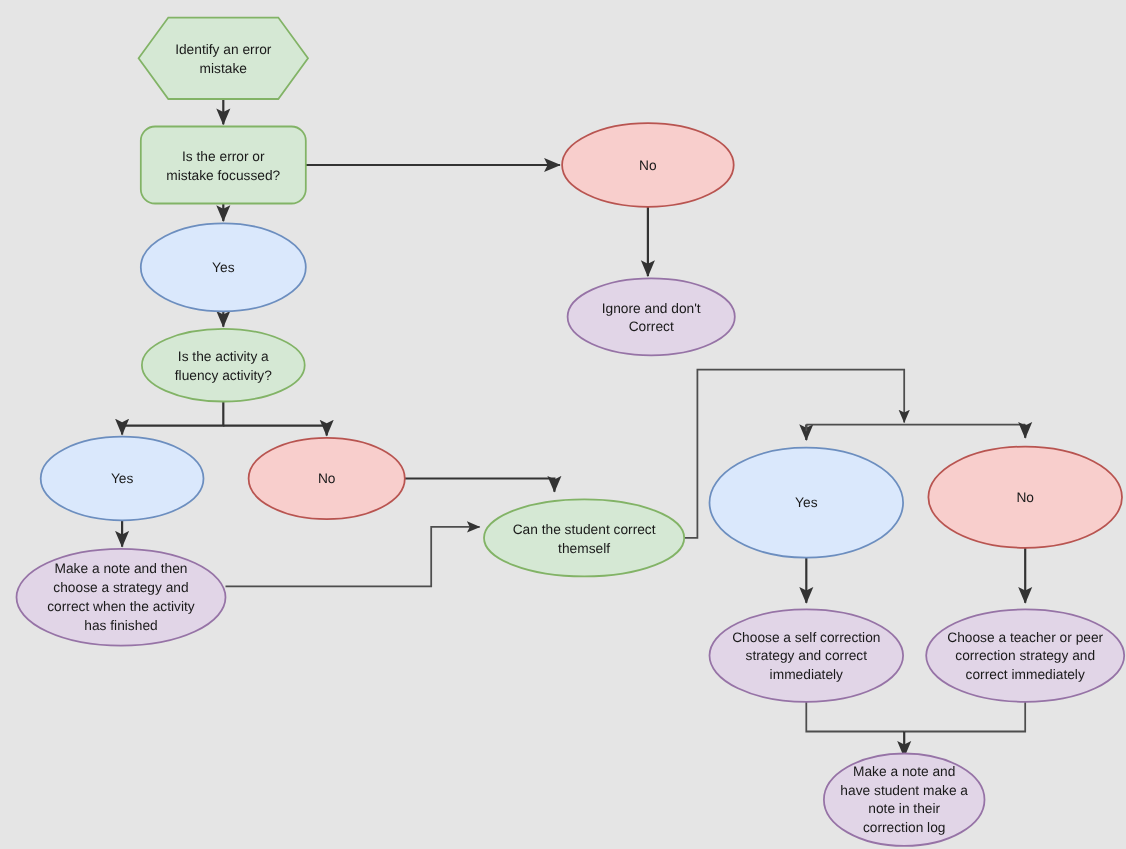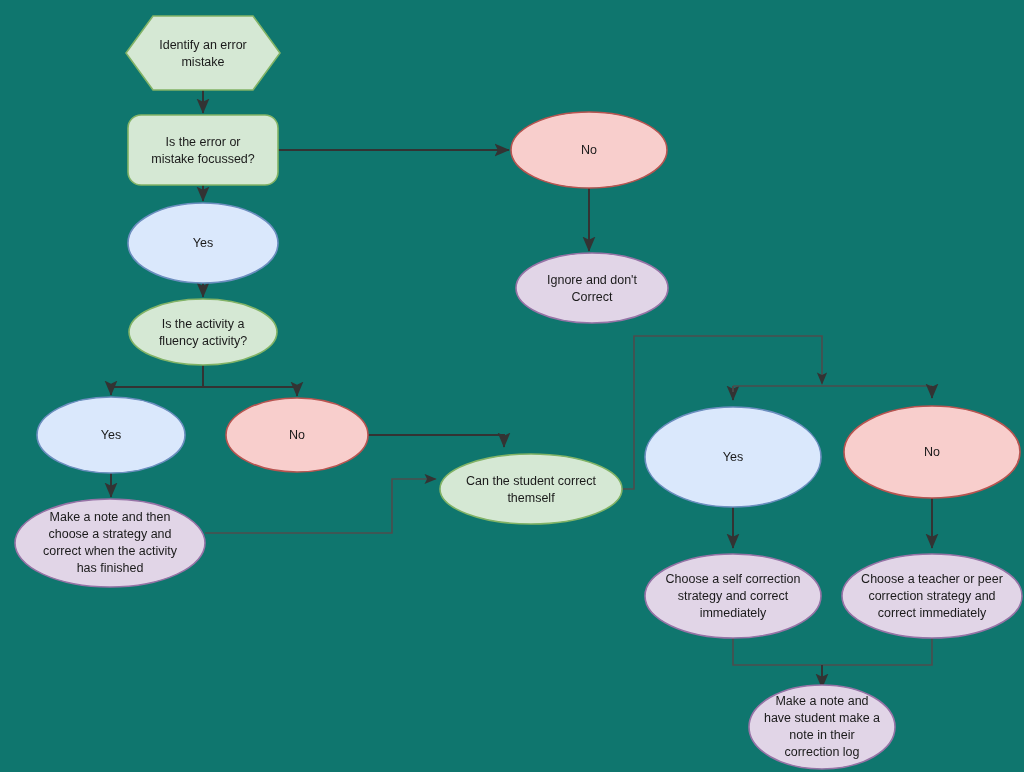--- a/index.html
+++ b/index.html
@@ -8,21 +8,21 @@
     padding: 0;
     background: #ffffff;
   }
   body {
     font-family: "Liberation Sans", "DejaVu Sans", sans-serif;
   }
   #canvas-wrap {
     position: relative;
     width: 1024px;
     height: 772px;
-    background: #0f766e;
+    background: #e5e5e5;
     overflow: hidden;
   }
   #flow-svg {
     position: absolute;
     top: 0;
     left: 0;
     width: 1024px;
     height: 772px;
   }
   .node-shape {

